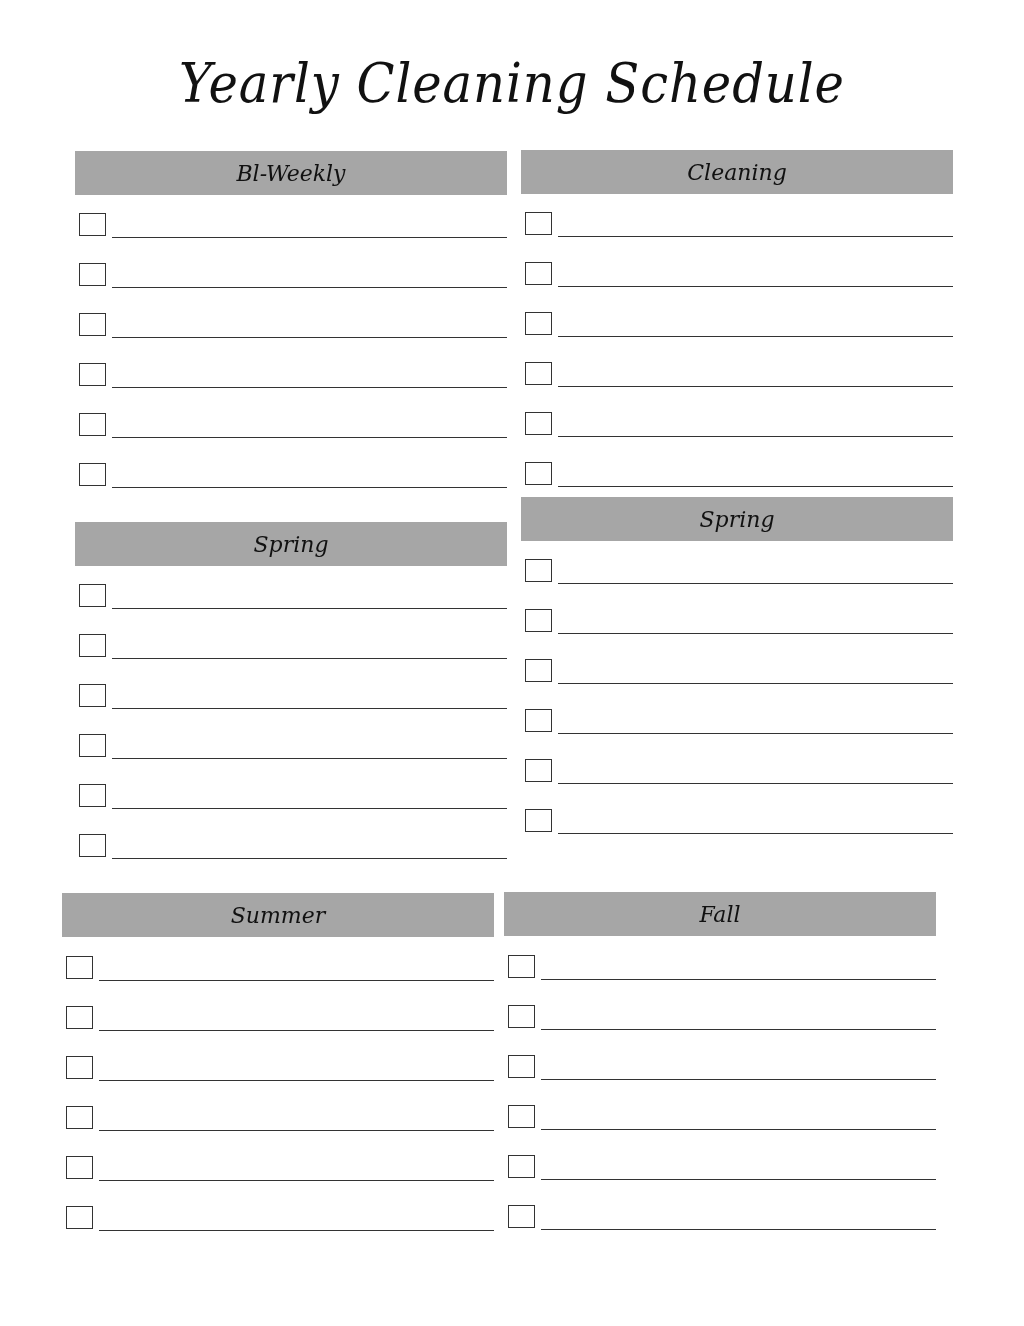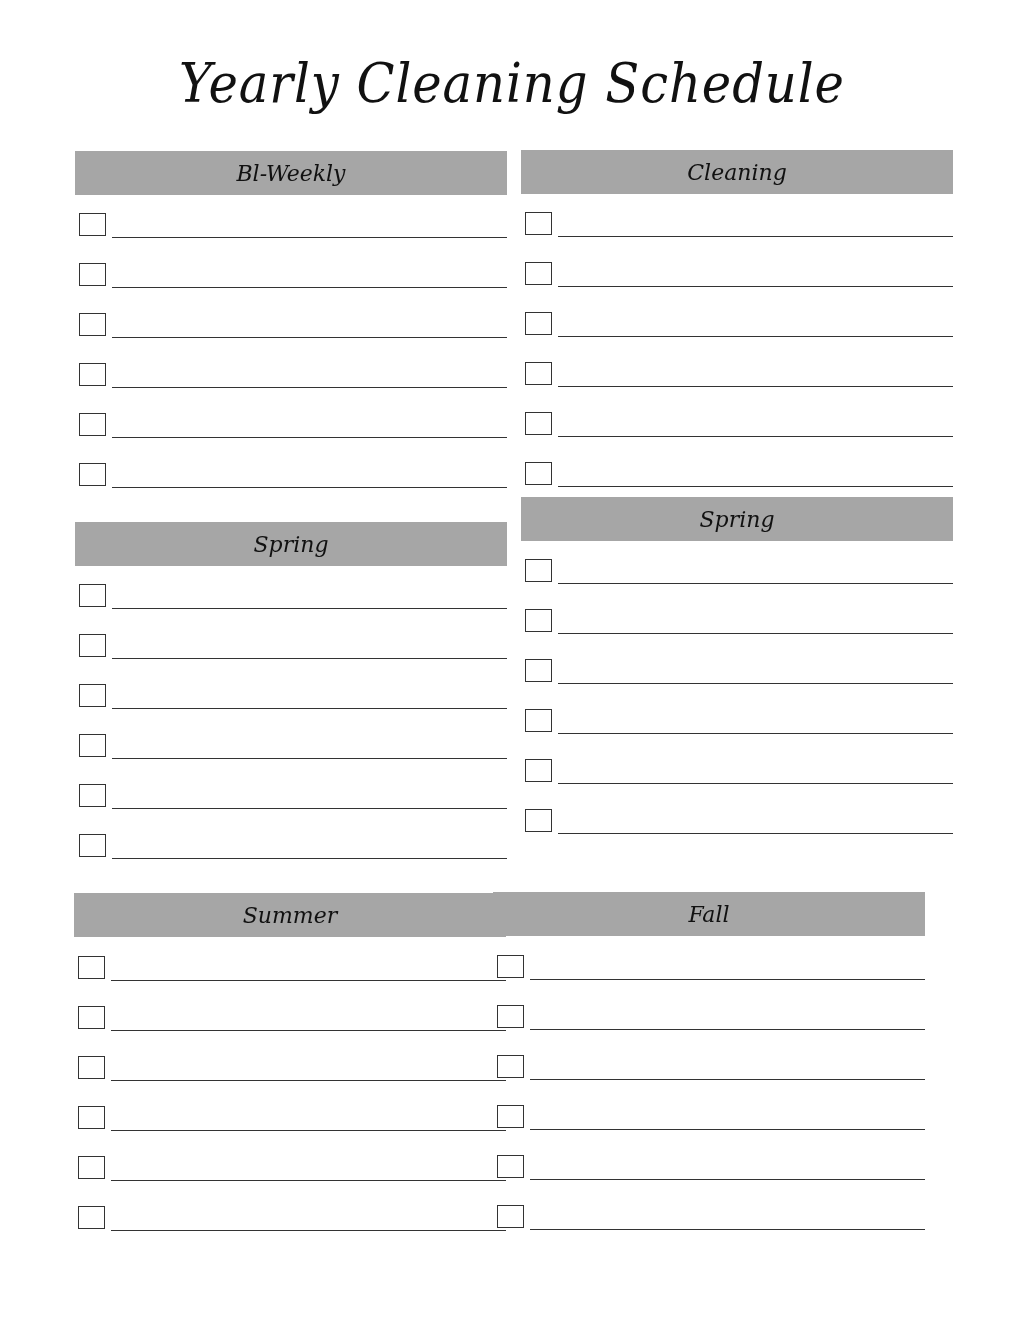--- a/index.html
+++ b/index.html
@@ -143,21 +143,21 @@
         <div class="checkbox"></div>
         <div class="line"></div>
       </div>
     <div class="row" style="top:268px;">
         <div class="checkbox"></div>
         <div class="line"></div>
       </div>
   </div>
 </div>
 
-<div class="section" style="left:74px; top:893px;">
+<div class="section" style="left:62px; top:893px;">
   <div class="section-header">Summer</div>
   <div class="rows">
     <div class="row" style="top:19px;">
         <div class="checkbox"></div>
         <div class="line"></div>
       </div>
     <div class="row" style="top:69px;">
         <div class="checkbox"></div>
         <div class="line"></div>
       </div>
@@ -173,21 +173,21 @@
         <div class="checkbox"></div>
         <div class="line"></div>
       </div>
     <div class="row" style="top:269px;">
         <div class="checkbox"></div>
         <div class="line"></div>
       </div>
   </div>
 </div>
 
-<div class="section" style="left:493px; top:892px;">
+<div class="section" style="left:504px; top:892px;">
   <div class="section-header">Fall</div>
   <div class="rows">
     <div class="row" style="top:19px;">
         <div class="checkbox"></div>
         <div class="line"></div>
       </div>
     <div class="row" style="top:69px;">
         <div class="checkbox"></div>
         <div class="line"></div>
       </div>

